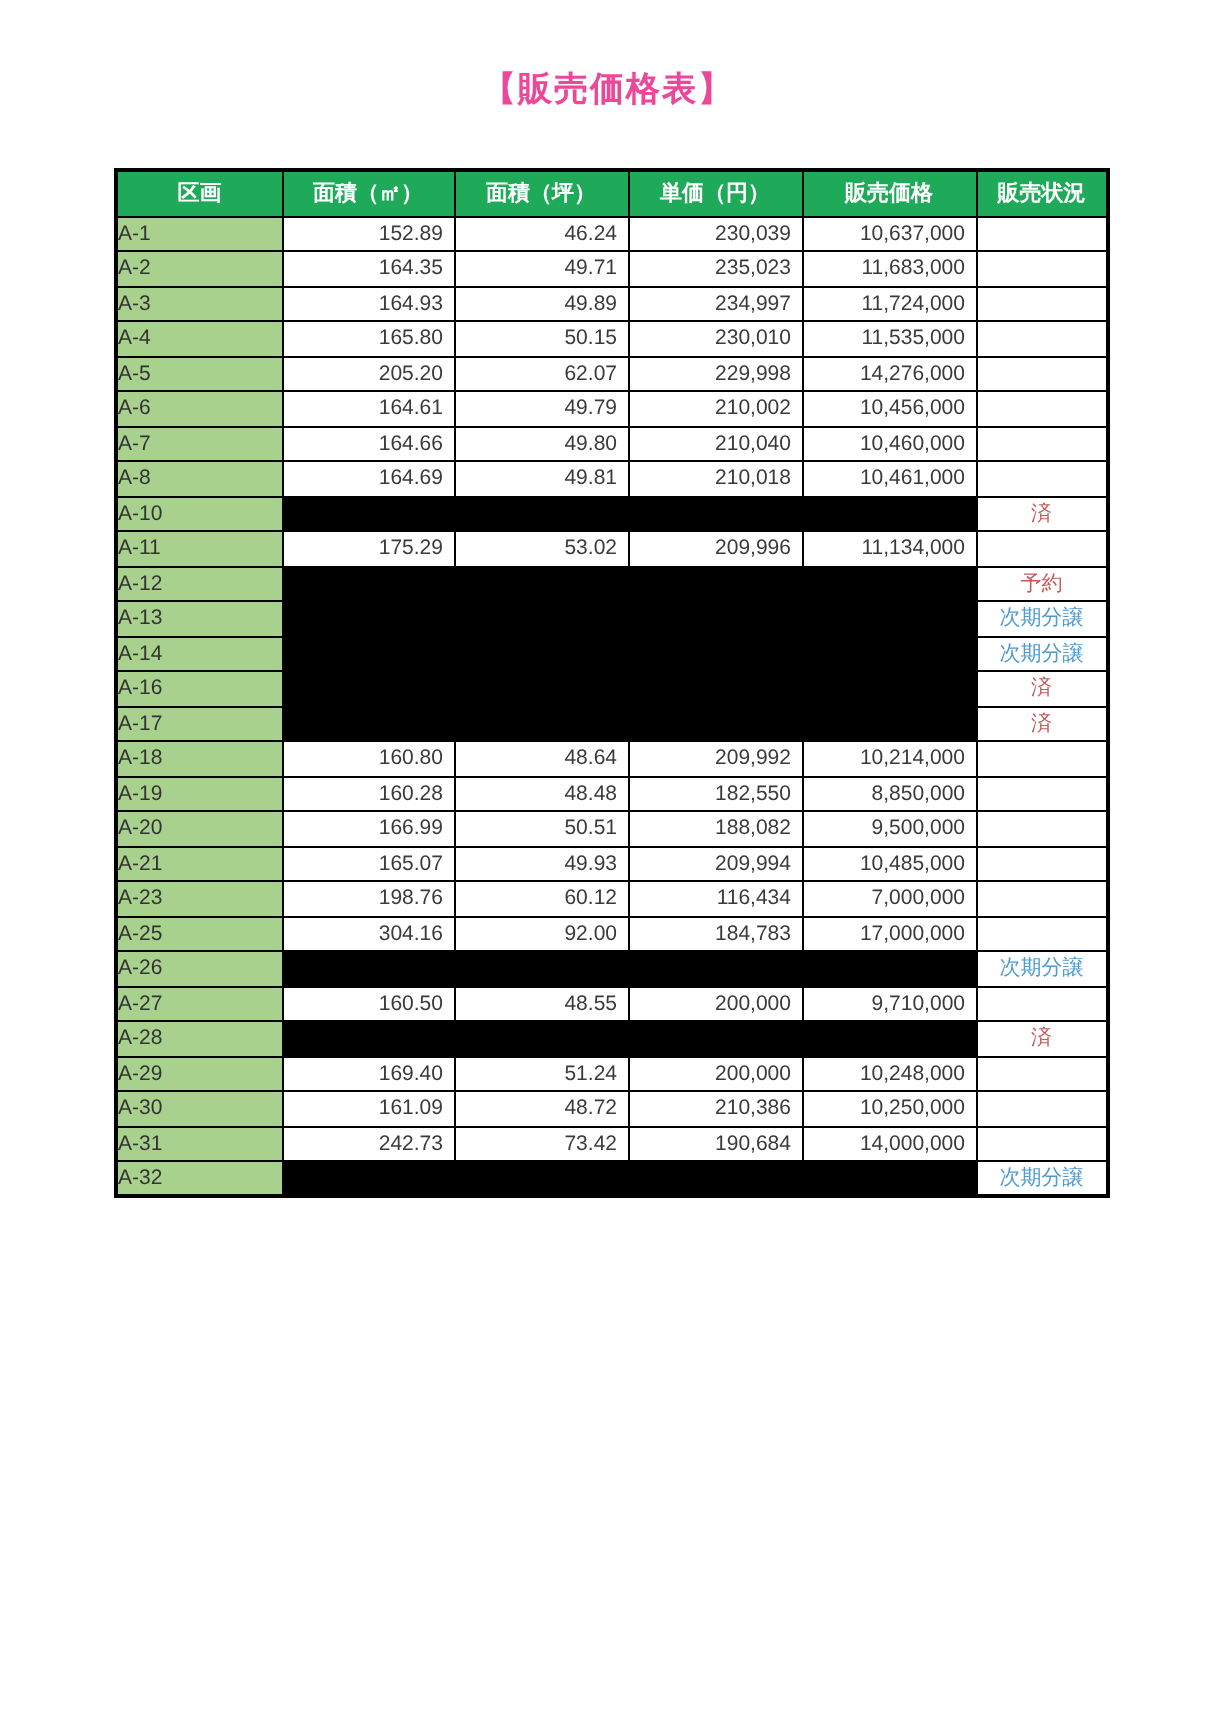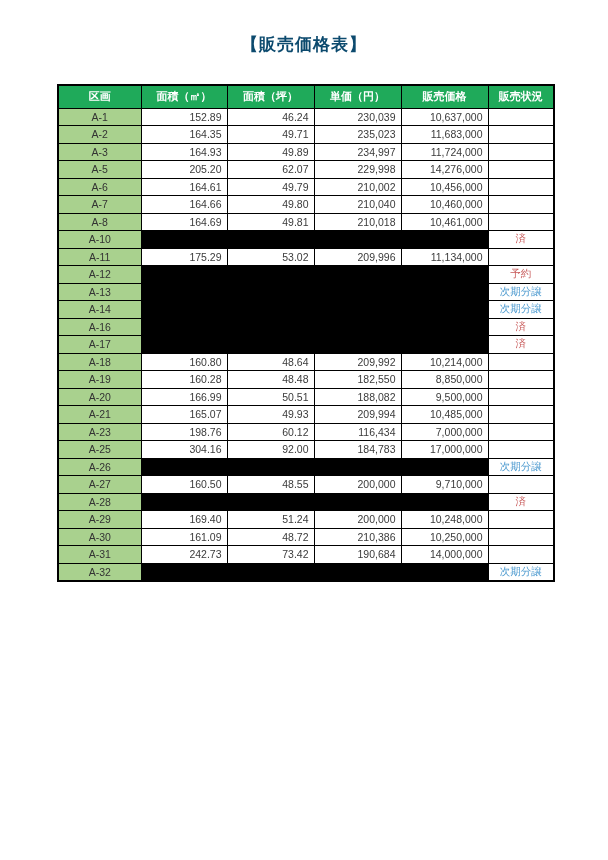--- a/index.html
+++ b/index.html
@@ -14,21 +14,21 @@
     margin: 0; padding: 0;
     width: 608px; height: 860px;
     background: #ffffff;
     font-family: "Liberation Sans", "DejaVu Sans", sans-serif;
   }
   .title {
     margin: 33px 0 0 0;
     text-align: center;
     font-size: 17px;
     font-weight: bold;
-    color: #0c4a6e;
+    color: #ec4899;
     letter-spacing: 1px;
   }
   table.price-table {
     border-collapse: collapse;
     table-layout: fixed;
     margin: 28px 0 0 57px;
     border: 2px solid #000;
     padding-left: 44px;
   }
   .price-table th, .price-table td {
@@ -41,21 +41,20 @@
     background: var(--header-bg);
     color: #ffffff;
     font-weight: bold;
     font-size: 11px;
     height: 23px;
     text-align: center;
   }
   .price-table tbody td { height: 17.5px; font-size: 10.5px; vertical-align: middle; }
   td.lot {
     background: var(--lot-bg);
-    text-align: center;
     color: #333333;
   }
   td.num {
     background: #ffffff;
     text-align: right;
     padding-right: 5px;
     color: #3a3a3a;
   }
   td.redacted { background: var(--redacted-bg); }
   td.status {
@@ -109,20 +108,28 @@
       </tr>
       <tr>
         <td class="lot">A-3</td>
         <td class="num">164.93</td>
         <td class="num">49.89</td>
         <td class="num">234,997</td>
         <td class="num">11,724,000</td>
         <td class="status"></td>
       </tr>
       <tr>
+        <td class="lot">A-4</td>
+        <td class="num">165.80</td>
+        <td class="num">50.15</td>
+        <td class="num">230,010</td>
+        <td class="num">11,535,000</td>
+        <td class="status"></td>
+      </tr>
+      <tr>
         <td class="lot">A-5</td>
         <td class="num">205.20</td>
         <td class="num">62.07</td>
         <td class="num">229,998</td>
         <td class="num">14,276,000</td>
         <td class="status"></td>
       </tr>
       <tr>
         <td class="lot">A-6</td>
         <td class="num">164.61</td>

